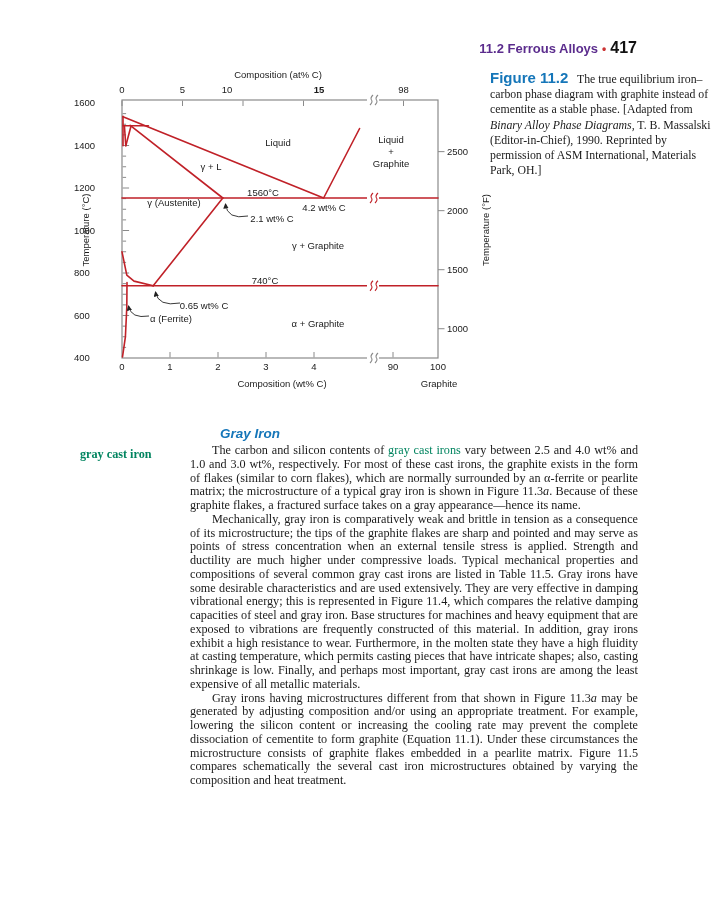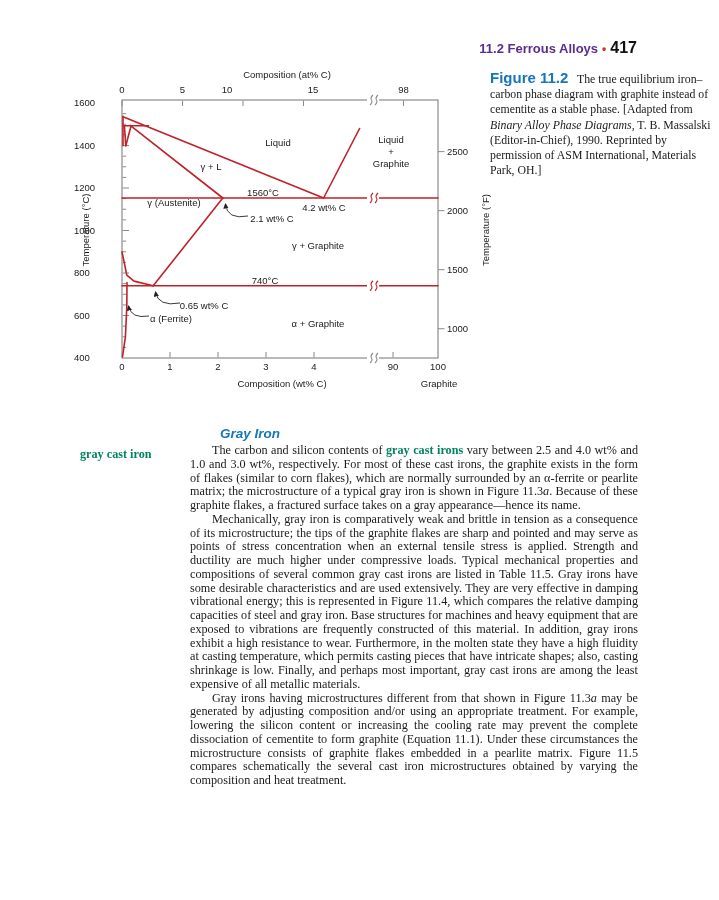--- a/index.html
+++ b/index.html
@@ -22,21 +22,21 @@
   .tickT,.tickB{position:absolute;width:30px;text-align:center;height:10px;line-height:10px;}
   .tickT{top:20px;} .tickB{top:297px;}
   .axtitle{position:absolute;width:120px;text-align:center;height:12px;line-height:12px;}
   .rot{transform:rotate(-90deg);}
   .pre{white-space:pre-line;text-align:center;line-height:12px;}
   
   .caption{position:absolute;left:490px;top:70px;width:225px;
            font-size:11.8px;line-height:15.2px;text-align:left;}
   .seg-label{font-family:"Liberation Sans",sans-serif;font-weight:bold;color:#1576b9;font-size:15px;}
   .seg-i{font-style:italic;}
-  .seg-g{color:#00845f;font-weight:bold;}
+  .seg-g{color:#00845f;font-weight:normal;}
   
   .gheading{position:absolute;left:220px;top:426px;
             font-family:"Liberation Sans",sans-serif;font-style:italic;font-weight:bold;
             font-size:13.5px;color:#1576b9;text-align:right;}
   .marginnote{position:absolute;left:80px;top:447px;font-weight:bold;color:#00845f;font-size:12.2px;}
   .bodytext{position:absolute;left:190px;top:444px;width:448px;
             font-size:12.2px;line-height:13.75px;text-align:justify;}
   .bodytext p{margin:0;text-indent:22px;}
 </style>
 </head>
@@ -113,21 +113,21 @@
       <defs>
         <marker id="ah" markerWidth="6" markerHeight="6" refX="5" refY="3" orient="auto">
           <path d="M0,0 L6,3 L0,6 Z" fill="#222"></path>
         </marker>
       </defs>
       <path d="M178,151 Q157,155 155.5,139" fill="none" stroke="#222" stroke-width="0.9" marker-end="url(#ah)"></path>
       <path d="M110,238 Q88,242 85.5,227" fill="none" stroke="#222" stroke-width="0.9" marker-end="url(#ah)"></path>
       <path d="M79,251 Q61,254 58.5,241" fill="none" stroke="#222" stroke-width="0.9" marker-end="url(#ah)"></path>
     </svg>
 
-  <div class="lbl ctr" style="left:217px;top:9px;">Composition (at% C)</div>
+  <div class="lbl ctr" style="left:208px;top:9px;">Composition (at% C)</div>
   <div class="lbl ctr" style="left:212px;top:318px;">Composition (wt% C)</div>
   <div class="axtitle rot" style="left:-44px;top:159px;">Temperature (°C)</div>
   <div class="axtitle rot" style="left:356px;top:159px;">Temperature (°F)</div>
   <div class="lbl ctr" style="left:369px;top:318px;">Graphite</div>
 
   <div class="tickL" style="top:33px;">1600</div>
   <div class="tickL" style="top:75.5px;">1400</div>
   <div class="tickL" style="top:118px;">1200</div>
   <div class="tickL" style="top:160.5px;">1000</div>
   <div class="tickL" style="top:203px;">800</div>
@@ -135,21 +135,21 @@
   <div class="tickL" style="top:288px;">400</div>
 
   <div class="tickR" style="top:82px;">2500</div>
   <div class="tickR" style="top:141px;">2000</div>
   <div class="tickR" style="top:200px;">1500</div>
   <div class="tickR" style="top:259px;">1000</div>
 
   <div class="tickT" style="left:37px;">0</div>
   <div class="tickT" style="left:97.5px;">5</div>
   <div class="tickT" style="left:142px;">10</div>
-  <div class="tickT" style="left:228px;">15</div>
+  <div class="tickT" style="left:234px;font-weight:bold;">15</div>
   <div class="tickT" style="left:318.5px;">98</div>
 
   <div class="tickB" style="left:37px;">0</div>
   <div class="tickB" style="left:85px;">1</div>
   <div class="tickB" style="left:133px;">2</div>
   <div class="tickB" style="left:181px;">3</div>
   <div class="tickB" style="left:229px;">4</div>
   <div class="tickB" style="left:308px;">90</div>
   <div class="tickB" style="left:353px;">100</div>
 

